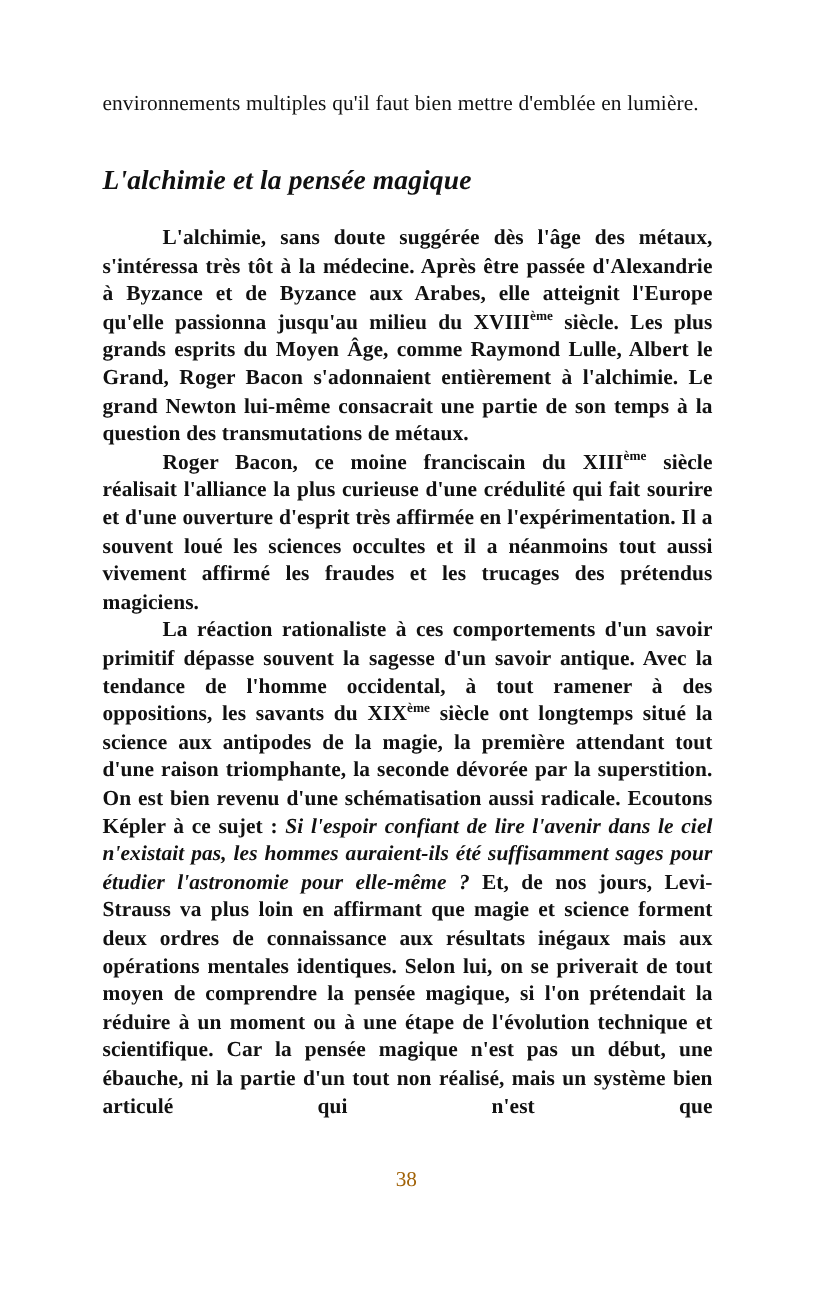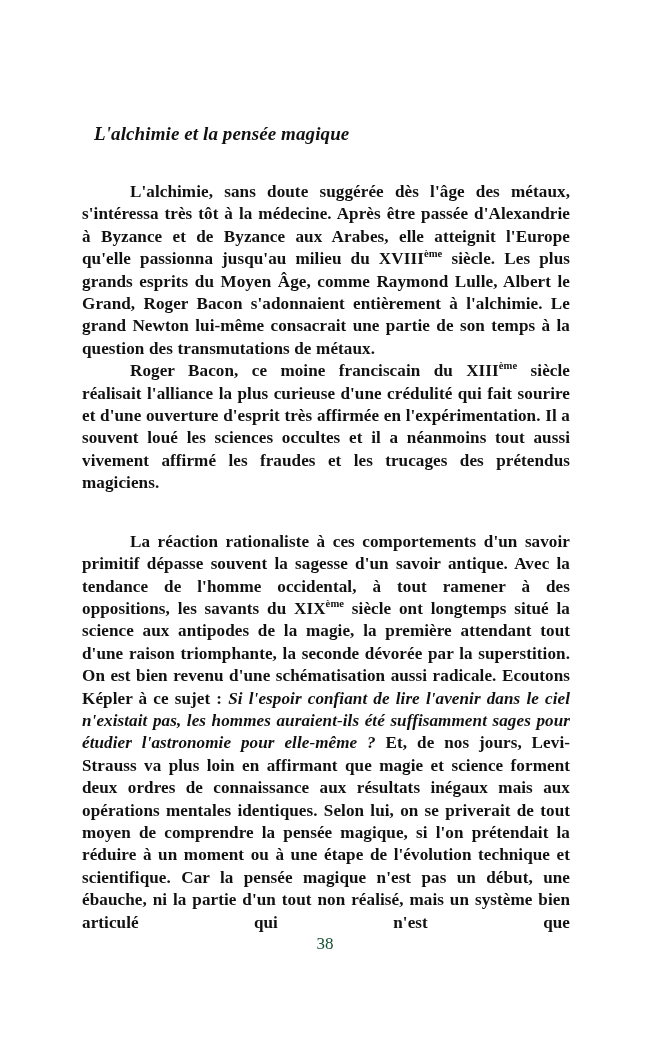--- a/index.html
+++ b/index.html
@@ -30,30 +30,29 @@
     letter-spacing: 0.08px;
     word-spacing: 0.2px;
     -webkit-font-smoothing: antialiased;
   }
   p.para.indent {
     text-indent: 48px;
     font-weight: bold;
   }
   p.para.last-ragged {
     text-align: justify;
-    margin-top: 36px;
   }
   p.para.last-ragged::after {
     content: "";
     display: inline-block;
     width: 100%;
   }
   h2.section-heading {
-    margin: 12px;
-    font-size: 19px;
+    margin: 0;
+    font-size: 22px;
     line-height: 22px;
     font-weight: bold;
     font-style: italic;
     letter-spacing: 0.1px;
   }
   .sp-after-first { height: 39px; }
   .sp-after-heading { height: 24px; }
   sup.ord {
     font-size: 0.62em;
     vertical-align: super;
@@ -63,30 +62,31 @@
     font-style: italic;
   }
   .folio {
     position: absolute;
     left: 0;
     top: 934px;
     width: 650px;
     text-align: center;
     font-size: 17px;
     font-family: "Liberation Serif", "DejaVu Serif", serif;
-    color: #14532d;
+    color: #a16207;
   }
 </style>
 </head>
 <body>
 
 <div class="page">
 
   <div class="content">
 
+    <p class="para">environnements multiples qu'il faut bien mettre d'emblée en lumière.</p>
 
     <div class="sp-after-first"></div>
 
     <h2 class="section-heading">L'alchimie et la pensée magique</h2>
 
     <div class="sp-after-heading"></div>
 
     <p class="para indent"><span>L'alchimie, sans doute suggérée dès l'âge des métaux, s'intéressa très tôt  à la médecine. Après être passée d'Alexandrie à Byzance et de Byzance aux Arabes, elle atteignit l'Europe qu'elle passionna jusqu'au milieu du XVIII</span><sup class="ord">ème</sup><span> siècle. Les plus grands esprits du Moyen Âge, comme Raymond Lulle, Albert le Grand, Roger Bacon s'adonnaient entièrement à l'alchimie. Le grand Newton lui-même consacrait une partie de son temps à la question des transmutations de métaux.</span></p>
 
     <p class="para indent"><span>Roger Bacon, ce moine franciscain du XIII</span><sup class="ord">ème</sup><span> siècle réalisait l'alliance la plus curieuse d'une crédulité qui fait sourire et d'une ouverture d'esprit très affirmée en l'expérimentation. Il a souvent loué les sciences occultes et il a néanmoins tout aussi vivement affirmé les fraudes et les trucages des prétendus magiciens.</span></p>

